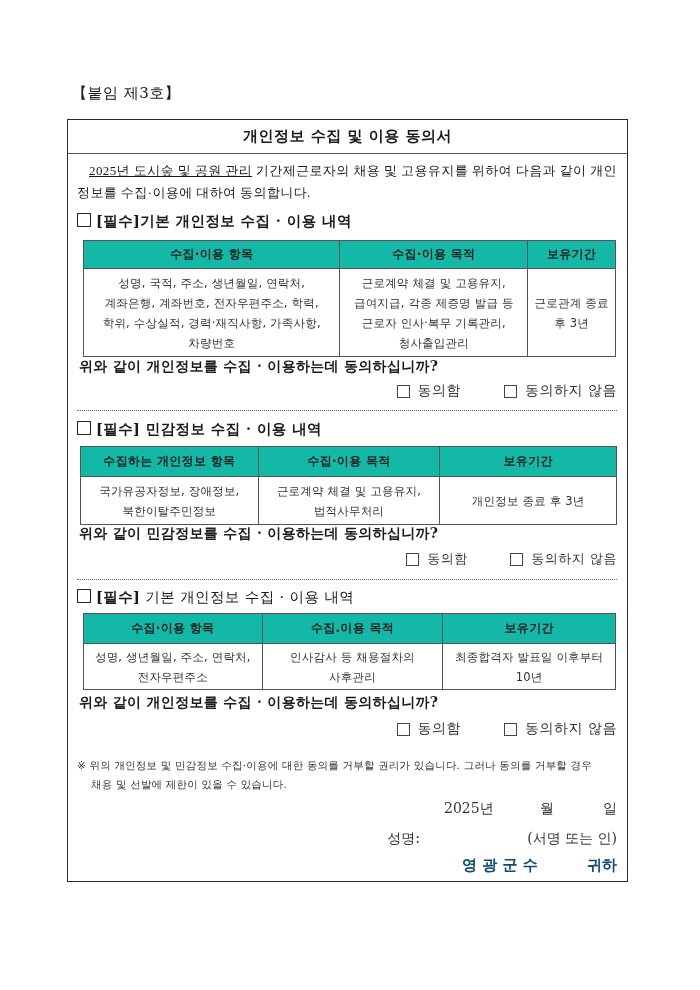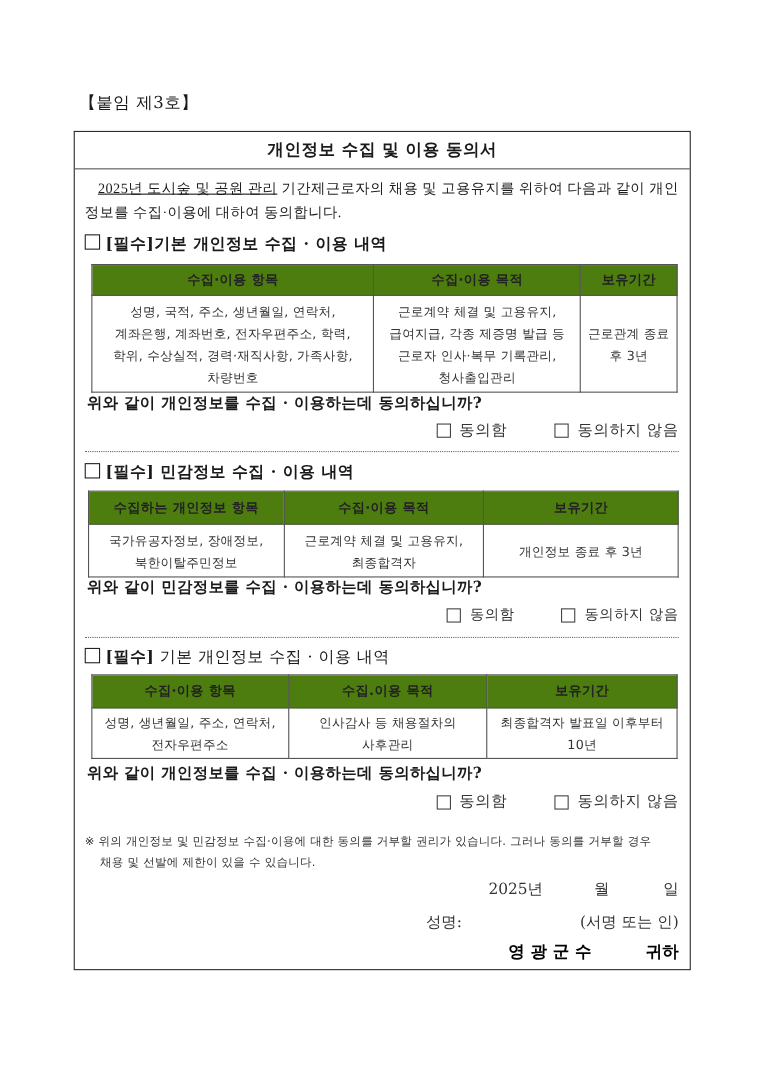--- a/index.html
+++ b/index.html
@@ -13,21 +13,21 @@
                display: flex; align-items: center; justify-content: center;
                font-size: 15px; font-weight: bold; letter-spacing: 0.5px; }
   .intro { position: absolute; left: 9px; right: 10px; top: 40px; font-size: 13px; line-height: 22px;
            text-align: justify; text-indent: 12px; letter-spacing: 0.4px; font-family: Liberation Serif, serif; }
   .intro .ul { text-decoration: underline; }
   .sec-head { position: absolute; left: 9px; font-size: 14.5px; letter-spacing: 0.4px; }
   .sec-head .box { display: inline-block; width: 12px; height: 12px; border: 1.2px solid #222;
                    vertical-align: -1px; margin-right: 5px; }
   .bold { font-weight: bold; }
   table.t { position: absolute; border-collapse: collapse; font-size: 11.5px; color: #333; }
-  table.t th { background: #4d7c0f; font-weight: bold; font-size: 12px; color: #222;
+  table.t th { background: #14b8a6; font-weight: bold; font-size: 12px; color: #222;
                border: 1px solid #555; padding: 0; text-align: center; letter-spacing: 0.3px; }
   table.t td { border: 1px solid #555; text-align: center; vertical-align: middle; padding: 0 4px;
                line-height: 20px; letter-spacing: 0.2px; }
   .question { position: absolute; left: 11px; font-size: 14px; font-weight: bold; letter-spacing: 0.3px; }
   .choices { position: absolute; right: 10px; font-size: 14px; color: #333; letter-spacing: 0.5px; }
   .choice { display: inline-flex; align-items: center; margin-left: 38px; }
   .choice .cb { display: inline-block; width: 11px; height: 11px; border: 1px solid #444;
                 margin-right: 8px; }
   .dotted { position: absolute; left: 9px; right: 10px; border-top: 1.5px dotted #666; height: 0; }
   .notice { position: absolute; left: 9px; right: 10px; font-size: 10.5px; line-height: 19px; color: #333; letter-spacing: 0.2px; }
@@ -107,21 +107,21 @@
       <th>수집·이용 목적</th>
       <th>보유기간</th>
     </tr>
     <tr style="height:48px">
       <td>
         <div>국가유공자정보, 장애정보,</div>
         <div>북한이탈주민정보</div>
       </td>
       <td>
         <div>근로계약 체결 및 고용유지,</div>
-        <div>최종합격자</div>
+        <div>법적사무처리</div>
       </td>
       <td>
         <div>개인정보 종료 후 3년</div>
       </td>
     </tr>
   </tbody>
     </table>
   <div class="question serif" style="top:405px;">위와 같이 민감정보를 수집 · 이용하는데 동의하십니까?</div>
   <div class="choices serif" style="top:430px; font-size:13px;">
     <span class="choice">
@@ -187,17 +187,17 @@
     <span style="width:96px; display:inline-block;">2025년</span>
     <span style="width:63px; display:inline-block;">월</span>
     <span>일</span>
   </div>
 
   <div class="sign-row serif" style="top:710px; display:flex;margin-left:33px;">
     <span style="width:140px; display:inline-block;">성명:</span>
     <span>(서명 또는 인)</span>
   </div>
 
-  <div class="sign-row serif" style="top:736px; display:flex; font-weight:bold; font-size:15px; color:#000000;">
+  <div class="sign-row serif" style="top:736px; display:flex; font-weight:bold; font-size:15px; color:#0c4a6e;">
     <span style="width:125px; display:inline-block;">영 광 군 수</span>
     <span>귀하</span>
   </div>
 </div>
 
 </body></html>

